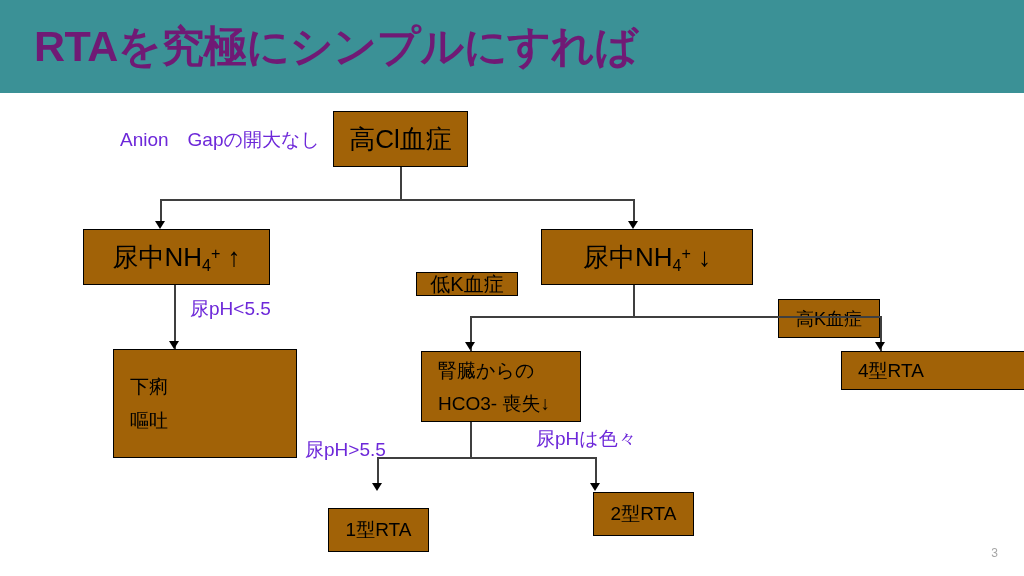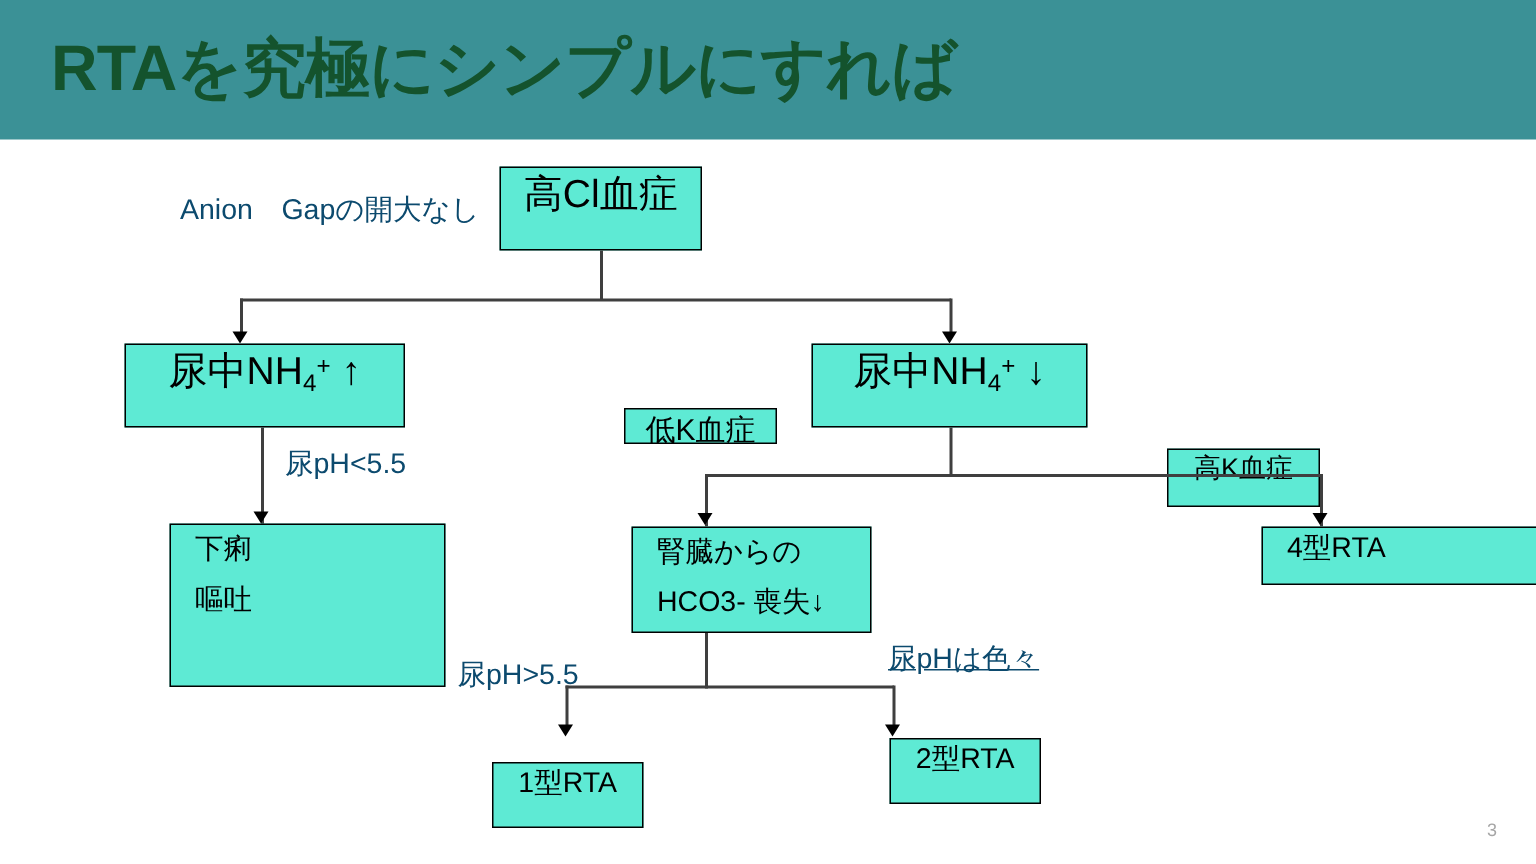--- a/index.html
+++ b/index.html
@@ -24,52 +24,53 @@
     width: 1024px;
     height: 93px;
     background: #3b9196;
   }
   .slide-title {
     position: absolute;
     left: 34px;
     top: 17px;
     font-size: 43px;
     font-weight: bold;
-    color: #14532d;
+    color: #701a75;
     letter-spacing: -0.5px;
     white-space: nowrap;
     line-height: 58px;
   }
 
   
   .node {
     position: absolute;
     box-sizing: border-box;
     border: 1.6px solid #000000;
-    background: #5eead4;
+    background: #a16207;
     display: flex;
     flex-direction: column;
+    justify-content: center;
     color: #000000;
   }
   .node.center-text {
     align-items: center;
     text-align: center;
   }
   .node.left-text {
     align-items: flex-start;
     text-align: left;
     padding-left: 16px;
     margin-left: 30px;
   }
   .node .line { white-space: nowrap; }
 
   .free-label {
     position: absolute;
     white-space: nowrap;
-    color: #0c4a6e;
+    color: #6d28d9;
   }
 
   
   .conn {
     position: absolute;
     background: #3f3f3f;
   }
   .conn.v { width: 1.6px; }
   .conn.h { height: 1.6px; }
   .arrow-down {
@@ -112,21 +113,21 @@
   <div class="conn v" style="left:160px; top:199px; height:24px;"></div>
   <div class="arrow-down" style="left:155px; top:221px;"></div>
 
   <div class="conn v" style="left:633px; top:199px; height:24px;"></div>
   <div class="arrow-down" style="left:628px; top:221px;"></div>
 
   <div class="node center-text" style="left:83px; top:229px; width:187px; height:56px; font-size:26px;">
     <span class="line"><span>尿中NH</span><sub>4</sub><sup>+</sup>&nbsp;<span>↑</span></span>
   </div>
 
-  <div class="node center-text" style="left:541px; top:229px; width:184px; height:56px; font-size:26px;">
+  <div class="node center-text" style="left:541px; top:229px; width:212px; height:56px; font-size:26px;">
     <span class="line"><span>尿中NH</span><sub>4</sub><sup>+</sup>&nbsp;<span>↓</span></span>
   </div>
 
   <div class="conn v" style="left:174px; top:285px; height:65px;"></div>
   <div class="arrow-down" style="left:169px; top:341px;"></div>
   <div class="free-label" style="left:190px; top:296px; font-size:19px;">尿pH&lt;5.5</div>
 
   <div class="node center-text" style="left:416px; top:272px; width:102px; height:24px; font-size:20px;">
     <span class="line">低K血症</span>
   </div>
@@ -158,21 +159,21 @@
 
   <div class="conn v" style="left:470px; top:422px; height:37px;"></div>
   <div class="conn h" style="left:377px; top:457px; width:219px;"></div>
   <div class="conn v" style="left:377px; top:457px; height:28px;"></div>
   <div class="arrow-down" style="left:372px; top:483px;"></div>
   <div class="conn v" style="left:595px; top:457px; height:28px;"></div>
   <div class="arrow-down" style="left:590px; top:483px;"></div>
 
   <div class="free-label" style="left:305px; top:437px; font-size:19px;">尿pH&gt;5.5</div>
 
-  <div class="free-label" style="left:592px; top:426px; font-size:19px;text-decoration:underline;">尿pHは色々</div>
+  <div class="free-label" style="left:536px; top:426px; font-size:19px;">尿pHは色々</div>
 
   <div class="node center-text" style="left:328px; top:508px; width:101px; height:44px; font-size:19px;">
     <span class="line">1型RTA</span>
   </div>
 
   <div class="node center-text" style="left:546px; top:492px; width:101px; height:44px; font-size:19px;margin-left:47px;">
     <span class="line">2型RTA</span>
   </div>
 
   <div class="page-number">3</div>

